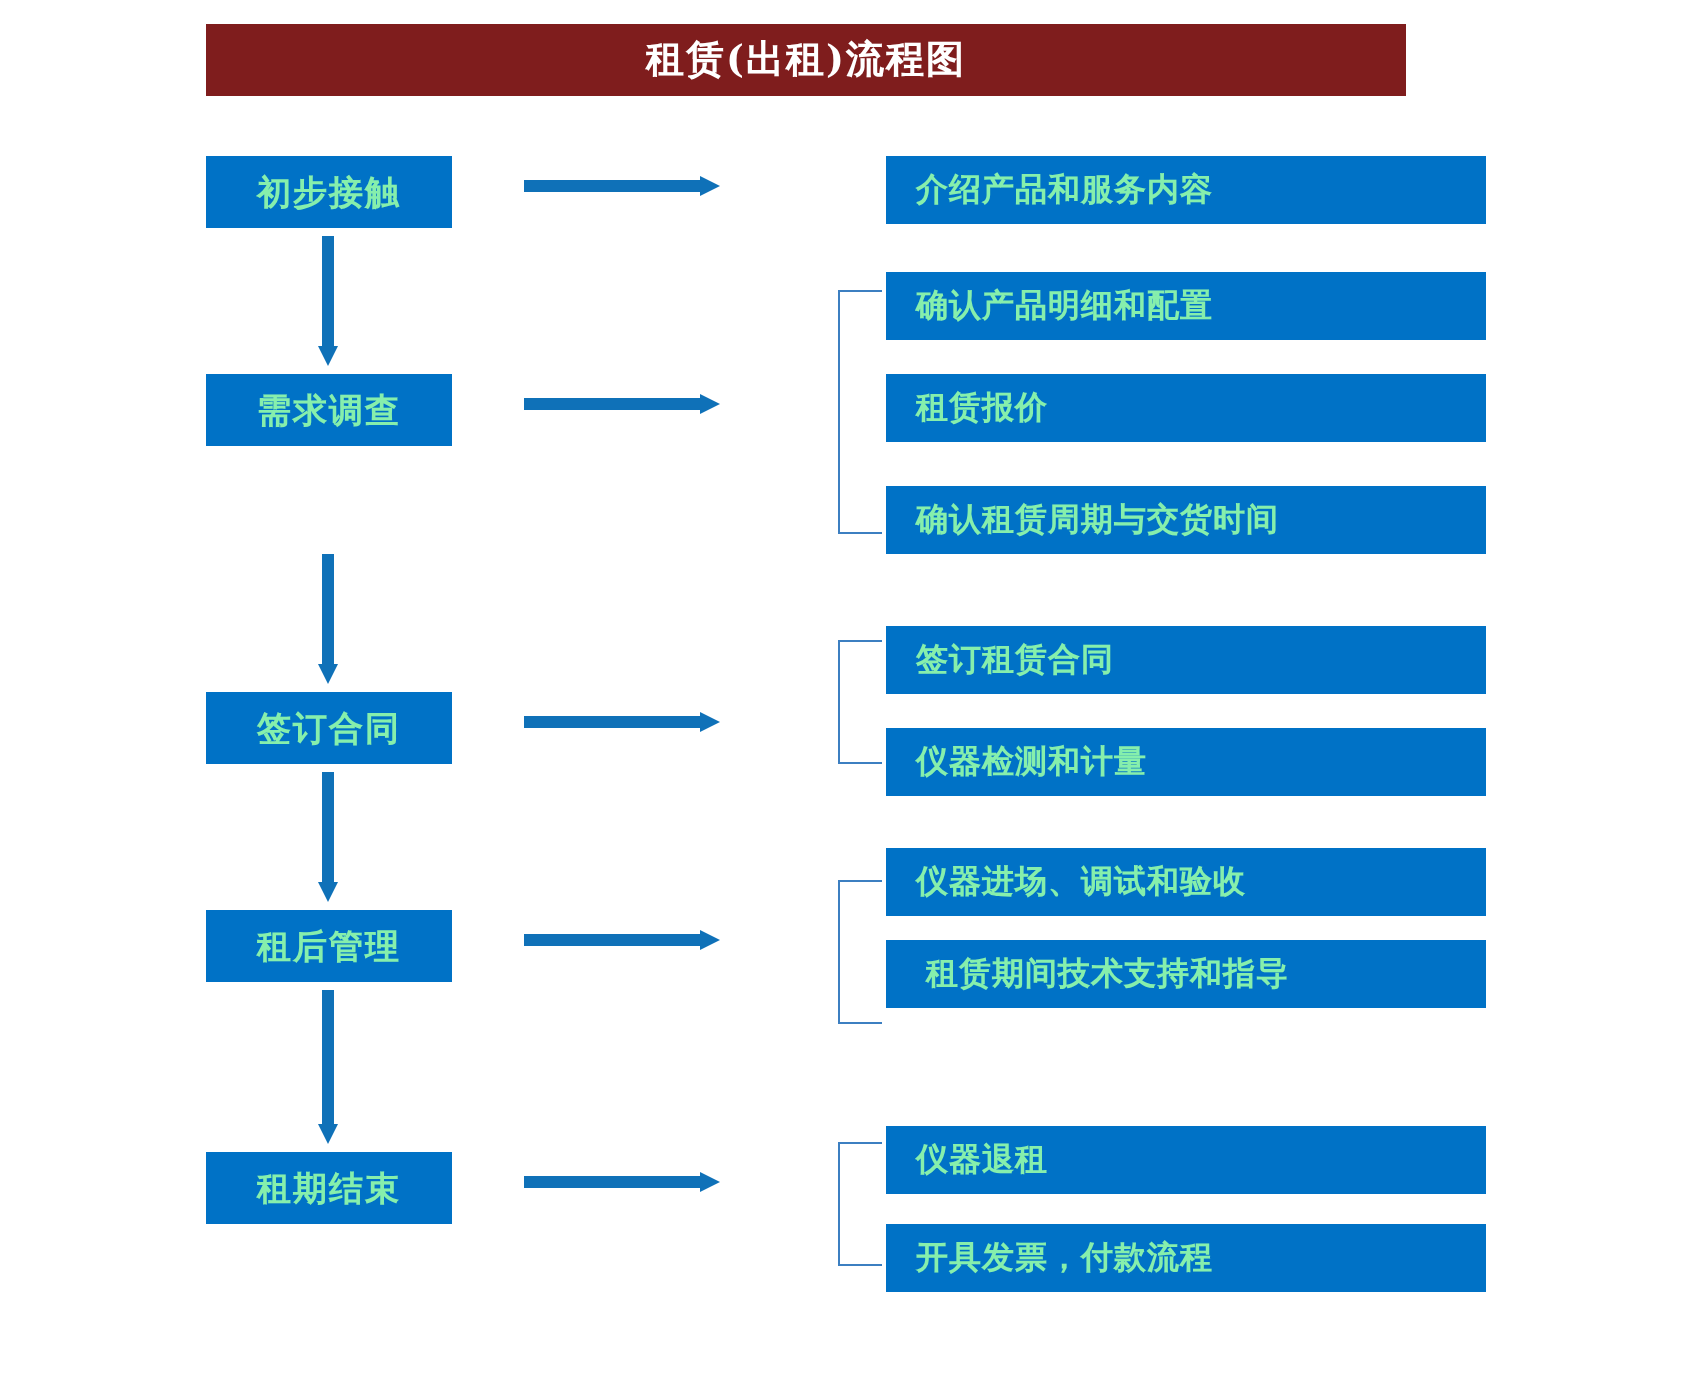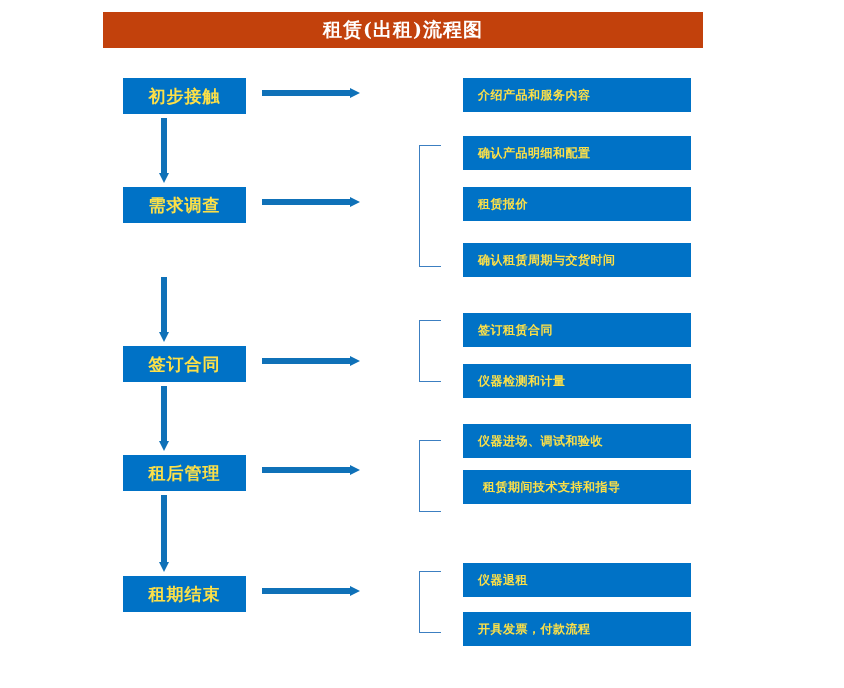--- a/index.html
+++ b/index.html
@@ -7,49 +7,48 @@
     width:844px;height:688px;
     background:#ffffff;
     font-family:"DejaVu Serif","Liberation Serif",serif;
     overflow:hidden;
   }
   #canvas{position:relative;width:844px;height:688px;}
 
   .title-bar{
     position:absolute;
     left:103px;top:12px;width:600px;height:36px;
-    background:#c2410c;
+    background:#7f1d1d;
     color:#ffffff;
     font-weight:bold;
     font-size:19px;
     display:flex;align-items:center;justify-content:center;
     letter-spacing:1px;
   }
 
   .node{
     position:absolute;
     background:#0072C6;
-    color:#fde047;
+    color:#86efac;
     font-weight:bold;
     display:flex;
     align-items:center;
     box-sizing:border-box;
-    margin-left:20px;
   }
   .node.left{
     left:103px;width:123px;height:36px;
     justify-content:center;
     font-size:17px;
     letter-spacing:1px;
   }
   .node.right{
-    left:443px;width:228px;height:34px;
+    left:443px;width:300px;height:34px;
     justify-content:flex-start;
     padding-left:15px;
-    font-size:12px;
+    font-size:16px;
     letter-spacing:0.5px;
   }
 
   
   .v-arrow{
     position:absolute;
     left:159px;
     width:10px;
   }
   .v-arrow .stem{

